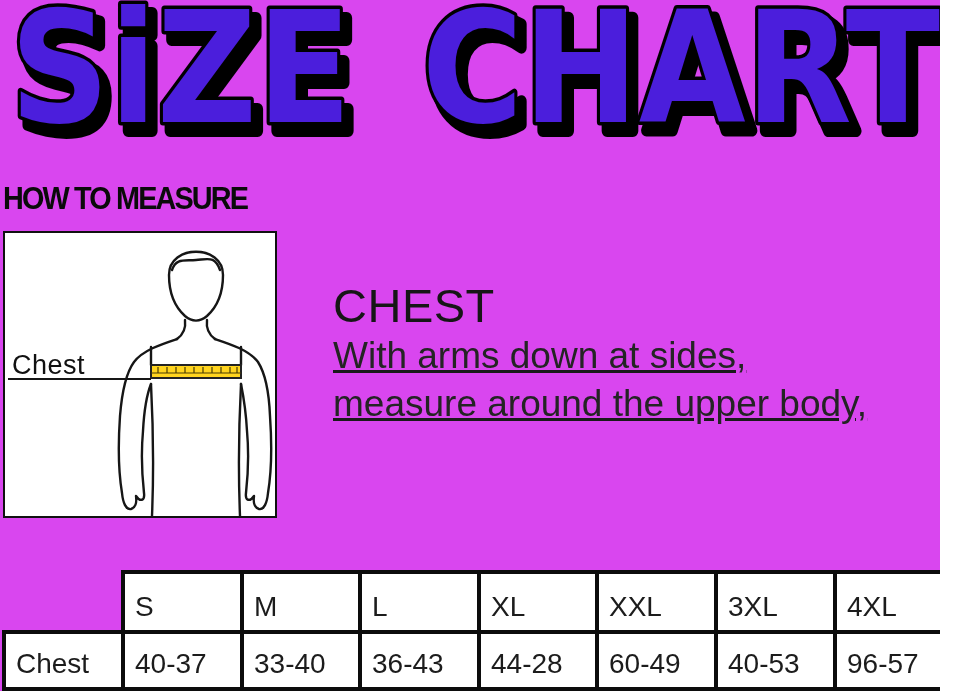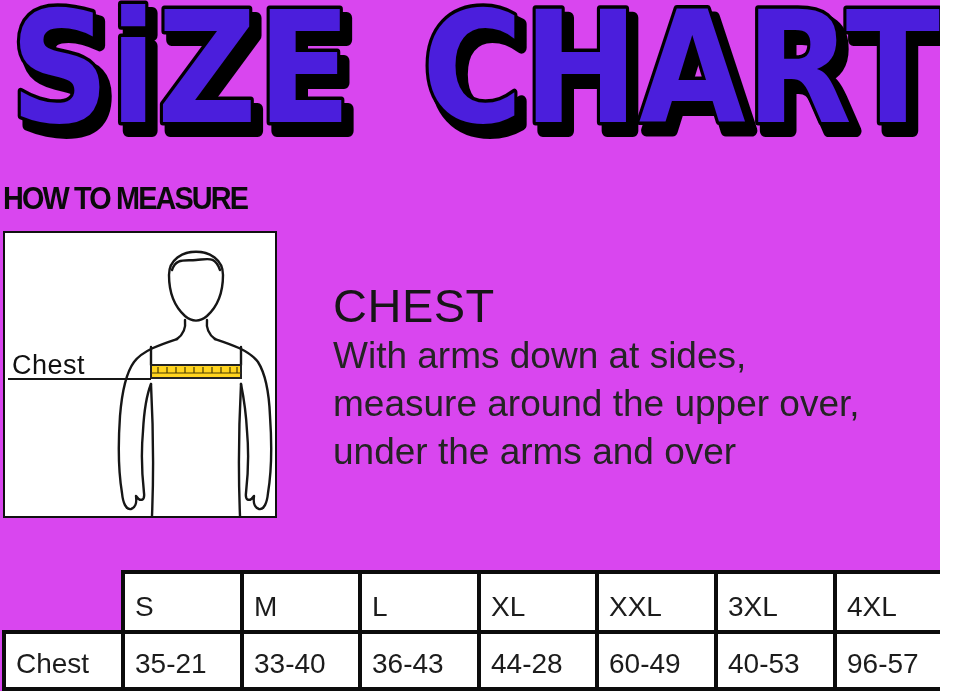--- a/index.html
+++ b/index.html
@@ -26,21 +26,21 @@
   }
   .figure-box svg{display:block;}
   .figure-label{
     font-family:"Liberation Sans",sans-serif;font-size:27px;fill:#111;letter-spacing:0.5px;
   }
   
   .chest-section{position:absolute;left:333px;top:281px;width:620px;}
   .chest-heading{
     margin:0;font-size:47px;font-weight:400;color:#161616;line-height:50px;letter-spacing:0.5px;
   }
-  .chest-lines{margin-top:1px;}
+  .chest-lines{margin-top:1px;text-decoration:underline;}
   .chest-line{font-size:37px;font-weight:400;color:#242424;line-height:48px;white-space:nowrap;}
   
   .size-table{
     position:absolute;left:2px;top:570px;width:948px;
     border-collapse:collapse;table-layout:fixed;
     font-family:"Liberation Sans",sans-serif;font-size:28px;color:#1c1c1c;
   }
   .size-table td{
     border:4px solid #0c0c0c;vertical-align:bottom;
     padding:0 0 7px 10px;background:#fff;overflow:hidden;white-space:nowrap;
@@ -90,22 +90,21 @@
 
       <path d="M 3 146 L 146 146" stroke="#161616" stroke-width="2.2" fill="none"></path>
       <text class="figure-label" x="7" y="141">Chest</text>
     </svg>
   </div>
 
   <div class="chest-section">
     <h2 class="chest-heading">CHEST</h2>
     <div class="chest-lines">
       <div class="chest-line">With arms down at sides,</div>
-      <div class="chest-line">measure around the upper over,</div>
-      <div class="chest-line">under the arms and over</div>
+      <div class="chest-line">measure around the upper body,</div>
     </div>
   </div>
 
   <table class="size-table">
     <colgroup>
       <col style="width:119px">
         <col style="width:119px">
         <col style="width:118px">
       <col style="width:119px">
         <col style="width:118px">
@@ -119,21 +118,21 @@
         <td>S</td>
         <td>M</td>
         <td>L</td>
         <td>XL</td>
         <td>XXL</td>
         <td>3XL</td>
         <td>4XL</td>
       </tr>
       <tr class="data-row">
         <td>Chest</td>
-        <td>35-21</td>
+        <td>40-37</td>
         <td>33-40</td>
         <td>36-43</td>
         <td>44-28</td>
         <td>60-49</td>
         <td>40-53</td>
         <td>96-57</td>
       </tr>
     </tbody>
   </table>
 

